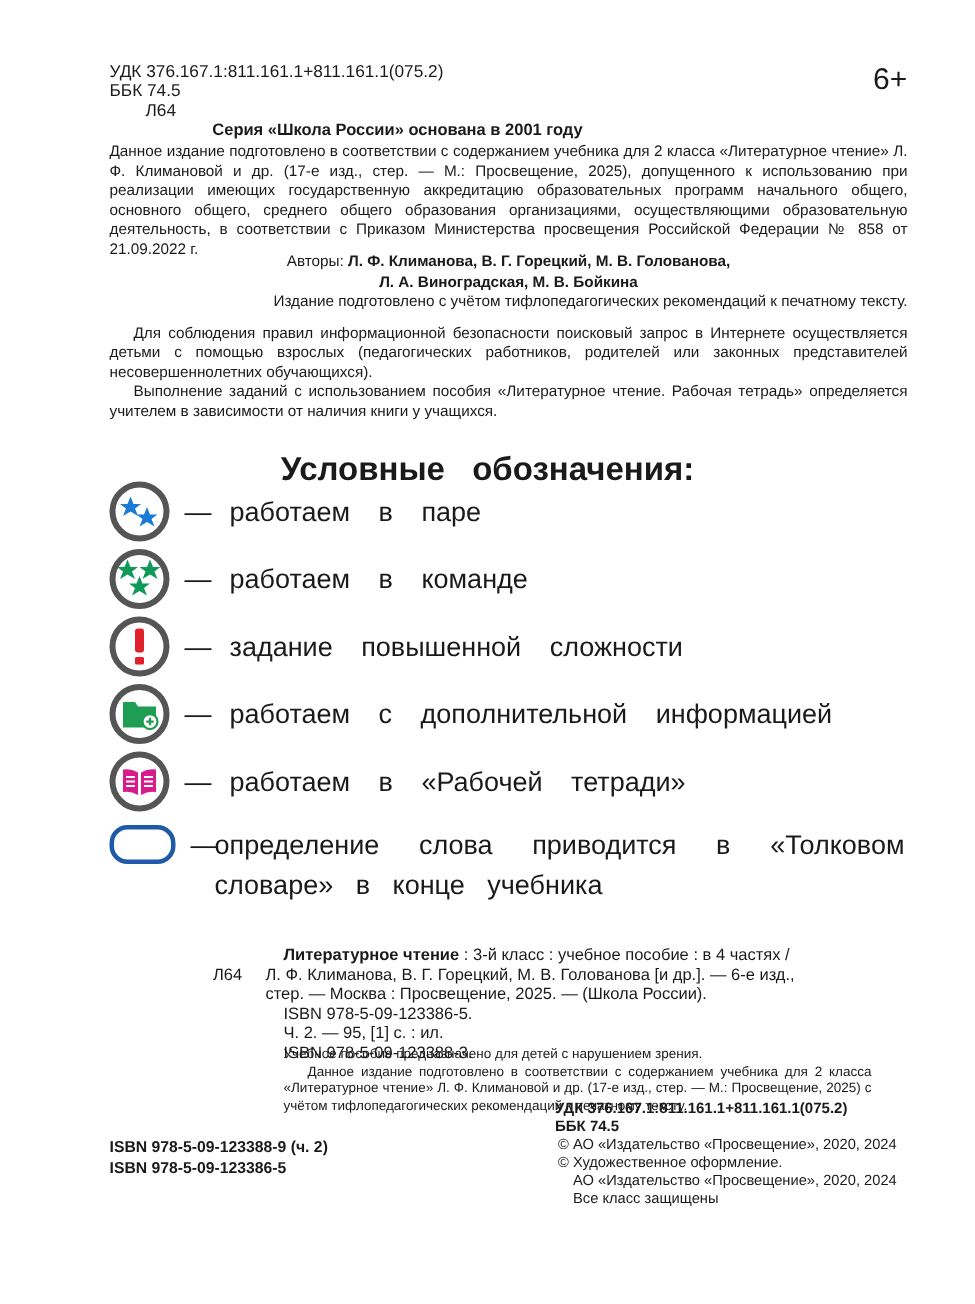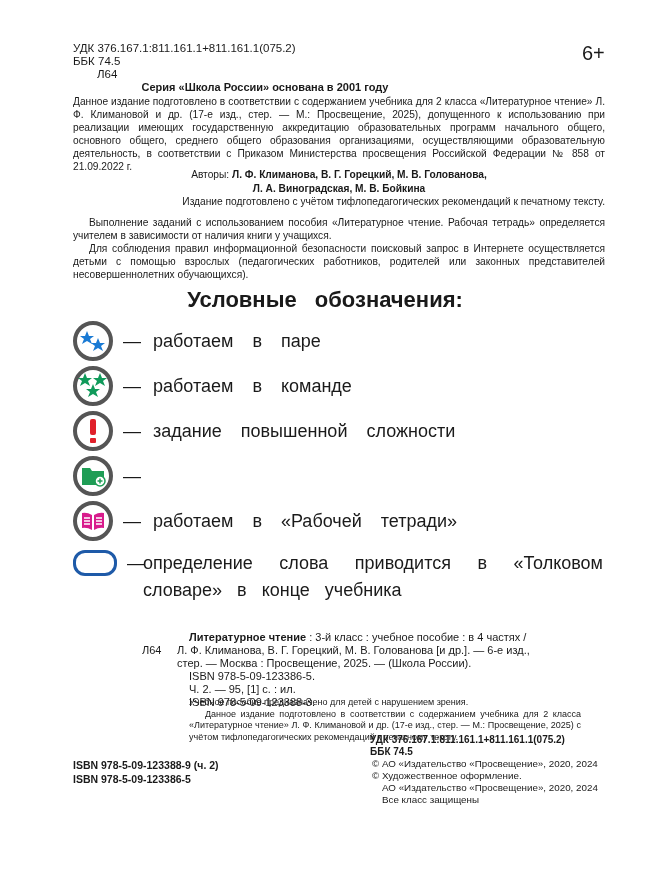--- a/index.html
+++ b/index.html
@@ -11,21 +11,21 @@
   .udk-block { left: 73px; top: 42px; font-size: 11.5px; line-height: 13px; }
   .udk-block .l64 { padding-left: 24px; }
   .age { left: 582px; top: 42px; font-size: 20px; }
   .series { left: 0; width: 530px; top: 81px; text-align: center; font-weight: bold; font-size: 11px; }
   .intro { left: 73px; width: 532px; top: 95px; font-size: 10.2px; line-height: 13px; text-align: justify; }
   .authors { left: 73px; width: 532px; top: 168px; font-size: 10.2px; line-height: 13.5px; text-align: center; }
   .authors b { font-weight: bold; }
   .bold-center { font-weight: normal; text-align: right; }
   .notes { left: 73px; width: 532px; top: 216px; font-size: 10.2px; line-height: 13px; text-align: justify; }
   .notes p { margin: 0; text-indent: 16px; }
-  .legend-title { left: 0; width: 650px; top: 287px; text-align: center; font-size: 22px; font-weight: bold; word-spacing: 12px; }
+  .legend-title { left: 0; width: 650px; top: 300px; text-align: center; font-size: 22px; font-weight: bold; word-spacing: 12px; }
   .legend-row { left: 73px; height: 46px; display: flex; align-items: center; }
   .legend-icon { width: 40px; height: 40px; border-radius: 50%; border: 4px solid #555; box-sizing: border-box; display: flex; align-items: center; justify-content: center; background: #fff; }
   .legend-text { font-size: 18px; margin-left: 12px; word-spacing: 14px; }
   .legend-dash { font-size: 18px; margin-left: 10px; }
   .rounded-box { width: 44px; height: 26px; border: 3px solid #1e5aa8; border-radius: 12px; box-sizing: border-box; }
   .biblio { left: 142px; top: 631px; font-size: 11px; line-height: 13px; width: 440px; }
   .biblio .ind { padding-left: 47px; }
   .biblio .l64 { position: absolute; left: 0; top: 13px; }
   .small { left: 189px; top: 697px; width: 392px; font-size: 9px; line-height: 11.5px; text-align: justify; }
   .small p { margin: 0; }
@@ -48,22 +48,22 @@
 <div class="abs series">Серия «Школа России» основана в 2001 году</div>
 <div class="abs intro">Данное издание подготовлено в соответствии с содержанием учебника для 2 класса «Литературное чтение» Л. Ф. Климановой и др. (17-е изд., стер. — М.: Просвещение, 2025), допущенного к использованию при реализации имеющих государственную аккредитацию образовательных программ начального общего, основного общего, среднего общего образования организациями, осуществляющими образовательную деятельность, в соответствии с Приказом Министерства просвещения Российской Федерации № 858 от 21.09.2022 г.</div>
 
 <div class="abs authors">
   <div><span>Авторы: </span><b>Л. Ф. Климанова, В. Г. Горецкий, М. В. Голованова,</b></div>
   <div><b>Л. А. Виноградская, М. В. Бойкина</b></div>
   <div class="bold-center">Издание подготовлено с учётом  тифлопедагогических рекомендаций к печатному тексту.</div>
 </div>
 
 <div class="abs notes">
+  <p>Для соблюдения правил информационной безопасности поисковый запрос в Интернете осуществляется детьми с помощью взрослых (педагогических работников, родителей или законных представителей несовершеннолетних обучающихся).</p>
   <p>Выполнение заданий с использованием пособия «Литературное чтение. Рабочая тетрадь» определяется учителем в зависимости от наличия книги у учащихся.</p>
-  <p>Для соблюдения правил информационной безопасности поисковый запрос в Интернете осуществляется детьми с помощью взрослых (педагогических работников, родителей или законных представителей несовершеннолетних обучающихся).</p>
 </div>
 
 <div class="abs legend-title">Условные обозначения:</div>
 
 <div class="abs legend-row" style="top:318px">
   <div class="legend-icon">
     <svg width="28" height="24" viewBox="0 0 28 24">
         <polygon points="8,2 10,7 15,7 11,10 13,15 8,12 3,15 5,10 1,7 6,7" fill="#1a7ad4"></polygon>
         <polygon points="19,9 21,14 26,14 22,17 24,22 19,19 14,22 16,17 12,14 17,14" fill="#1a7ad4"></polygon>
       </svg>
@@ -97,20 +97,21 @@
 
 <div class="abs legend-row" style="top:453px">
   <div class="legend-icon">
     <svg width="26" height="22" viewBox="0 0 26 22">
         <path d="M2 3 h8 l2 3 h12 v14 h-22 z" fill="#1f9d55"></path>
         <circle cx="20" cy="16" r="5" fill="#fff" stroke="#1f9d55" stroke-width="1.5"></circle>
         <path d="M20 13.5 v5 M17.5 16 h5" stroke="#1f9d55" stroke-width="1.5"></path>
       </svg>
   </div>
   <span class="legend-dash">—</span>
+  <span class="legend-text">работаем с дополнительной информацией</span>
 </div>
 
 <div class="abs legend-row" style="top:498px">
   <div class="legend-icon">
     <svg width="24" height="20" viewBox="0 0 24 20">
         <path d="M1 2 q5 -1 10 2 v15 q-5 -3 -10 -2 z" fill="#d81b8c"></path>
         <path d="M23 2 q-5 -1 -10 2 v15 q5 -3 10 -2 z" fill="#d81b8c"></path>
         <path d="M3 7 h6 M3 10 h6 M3 13 h6 M15 7 h6 M15 10 h6 M15 13 h6" stroke="#fff" stroke-width="1.3"></path>
       </svg>
   </div>

